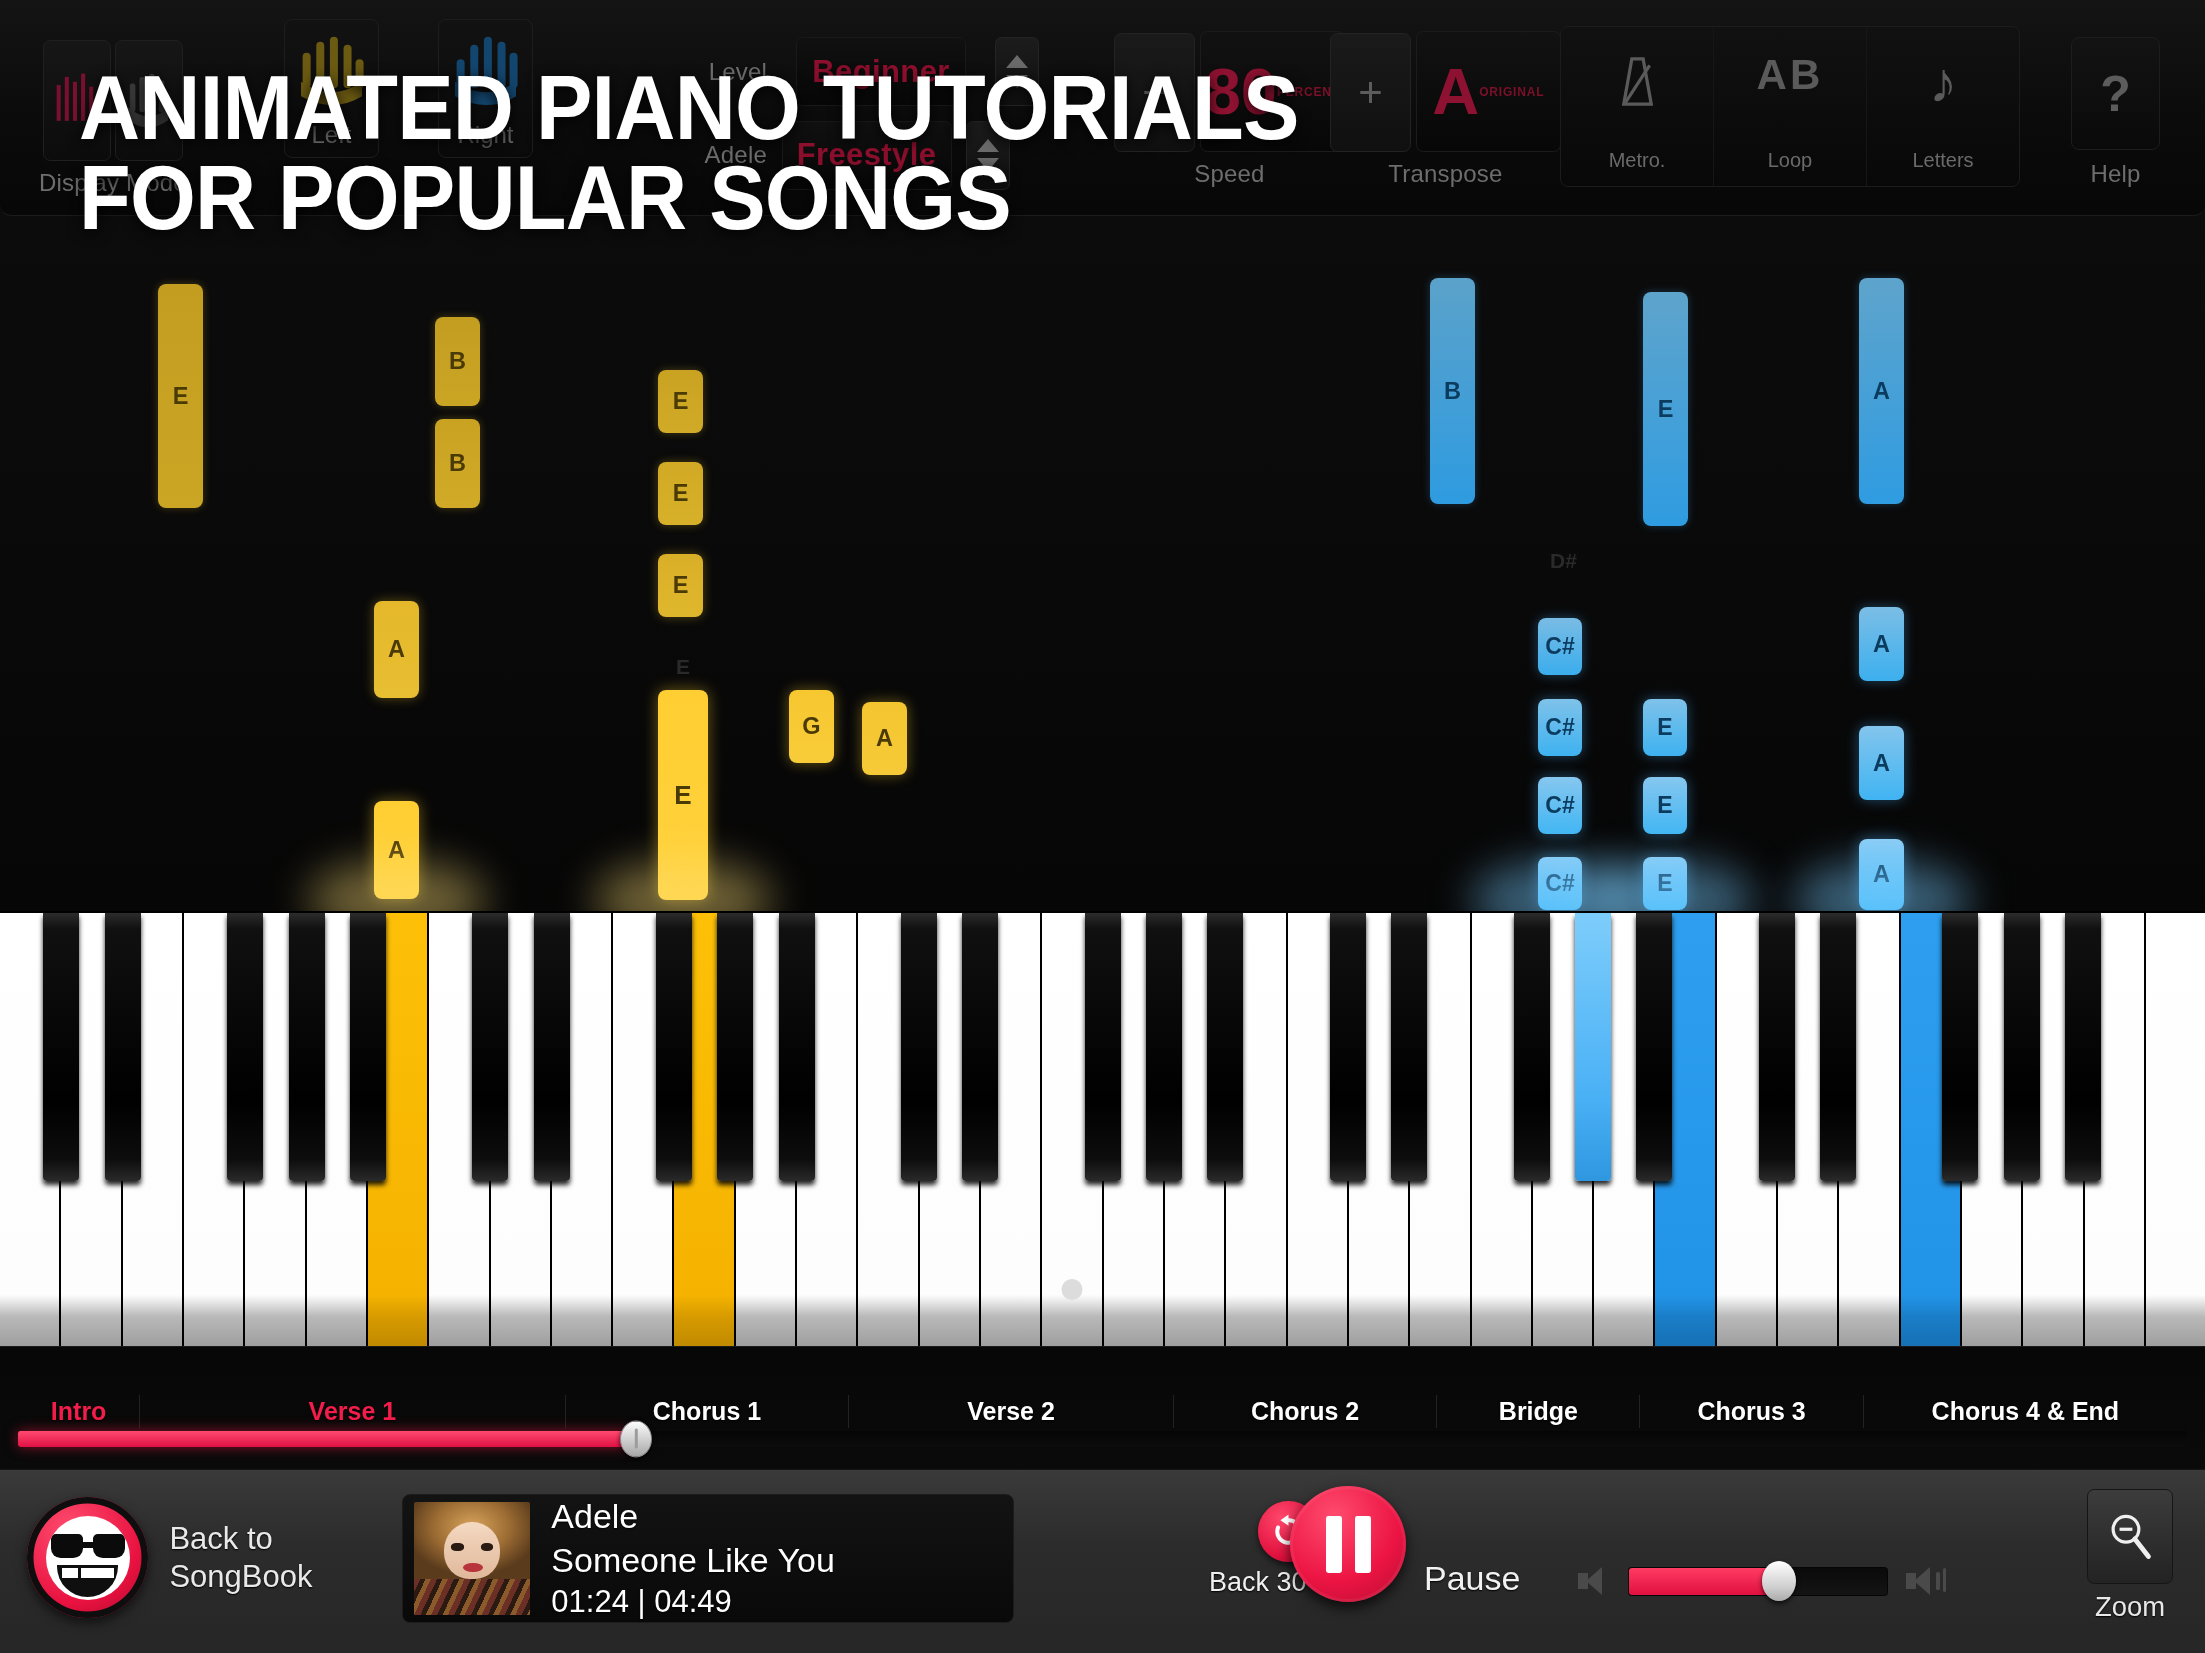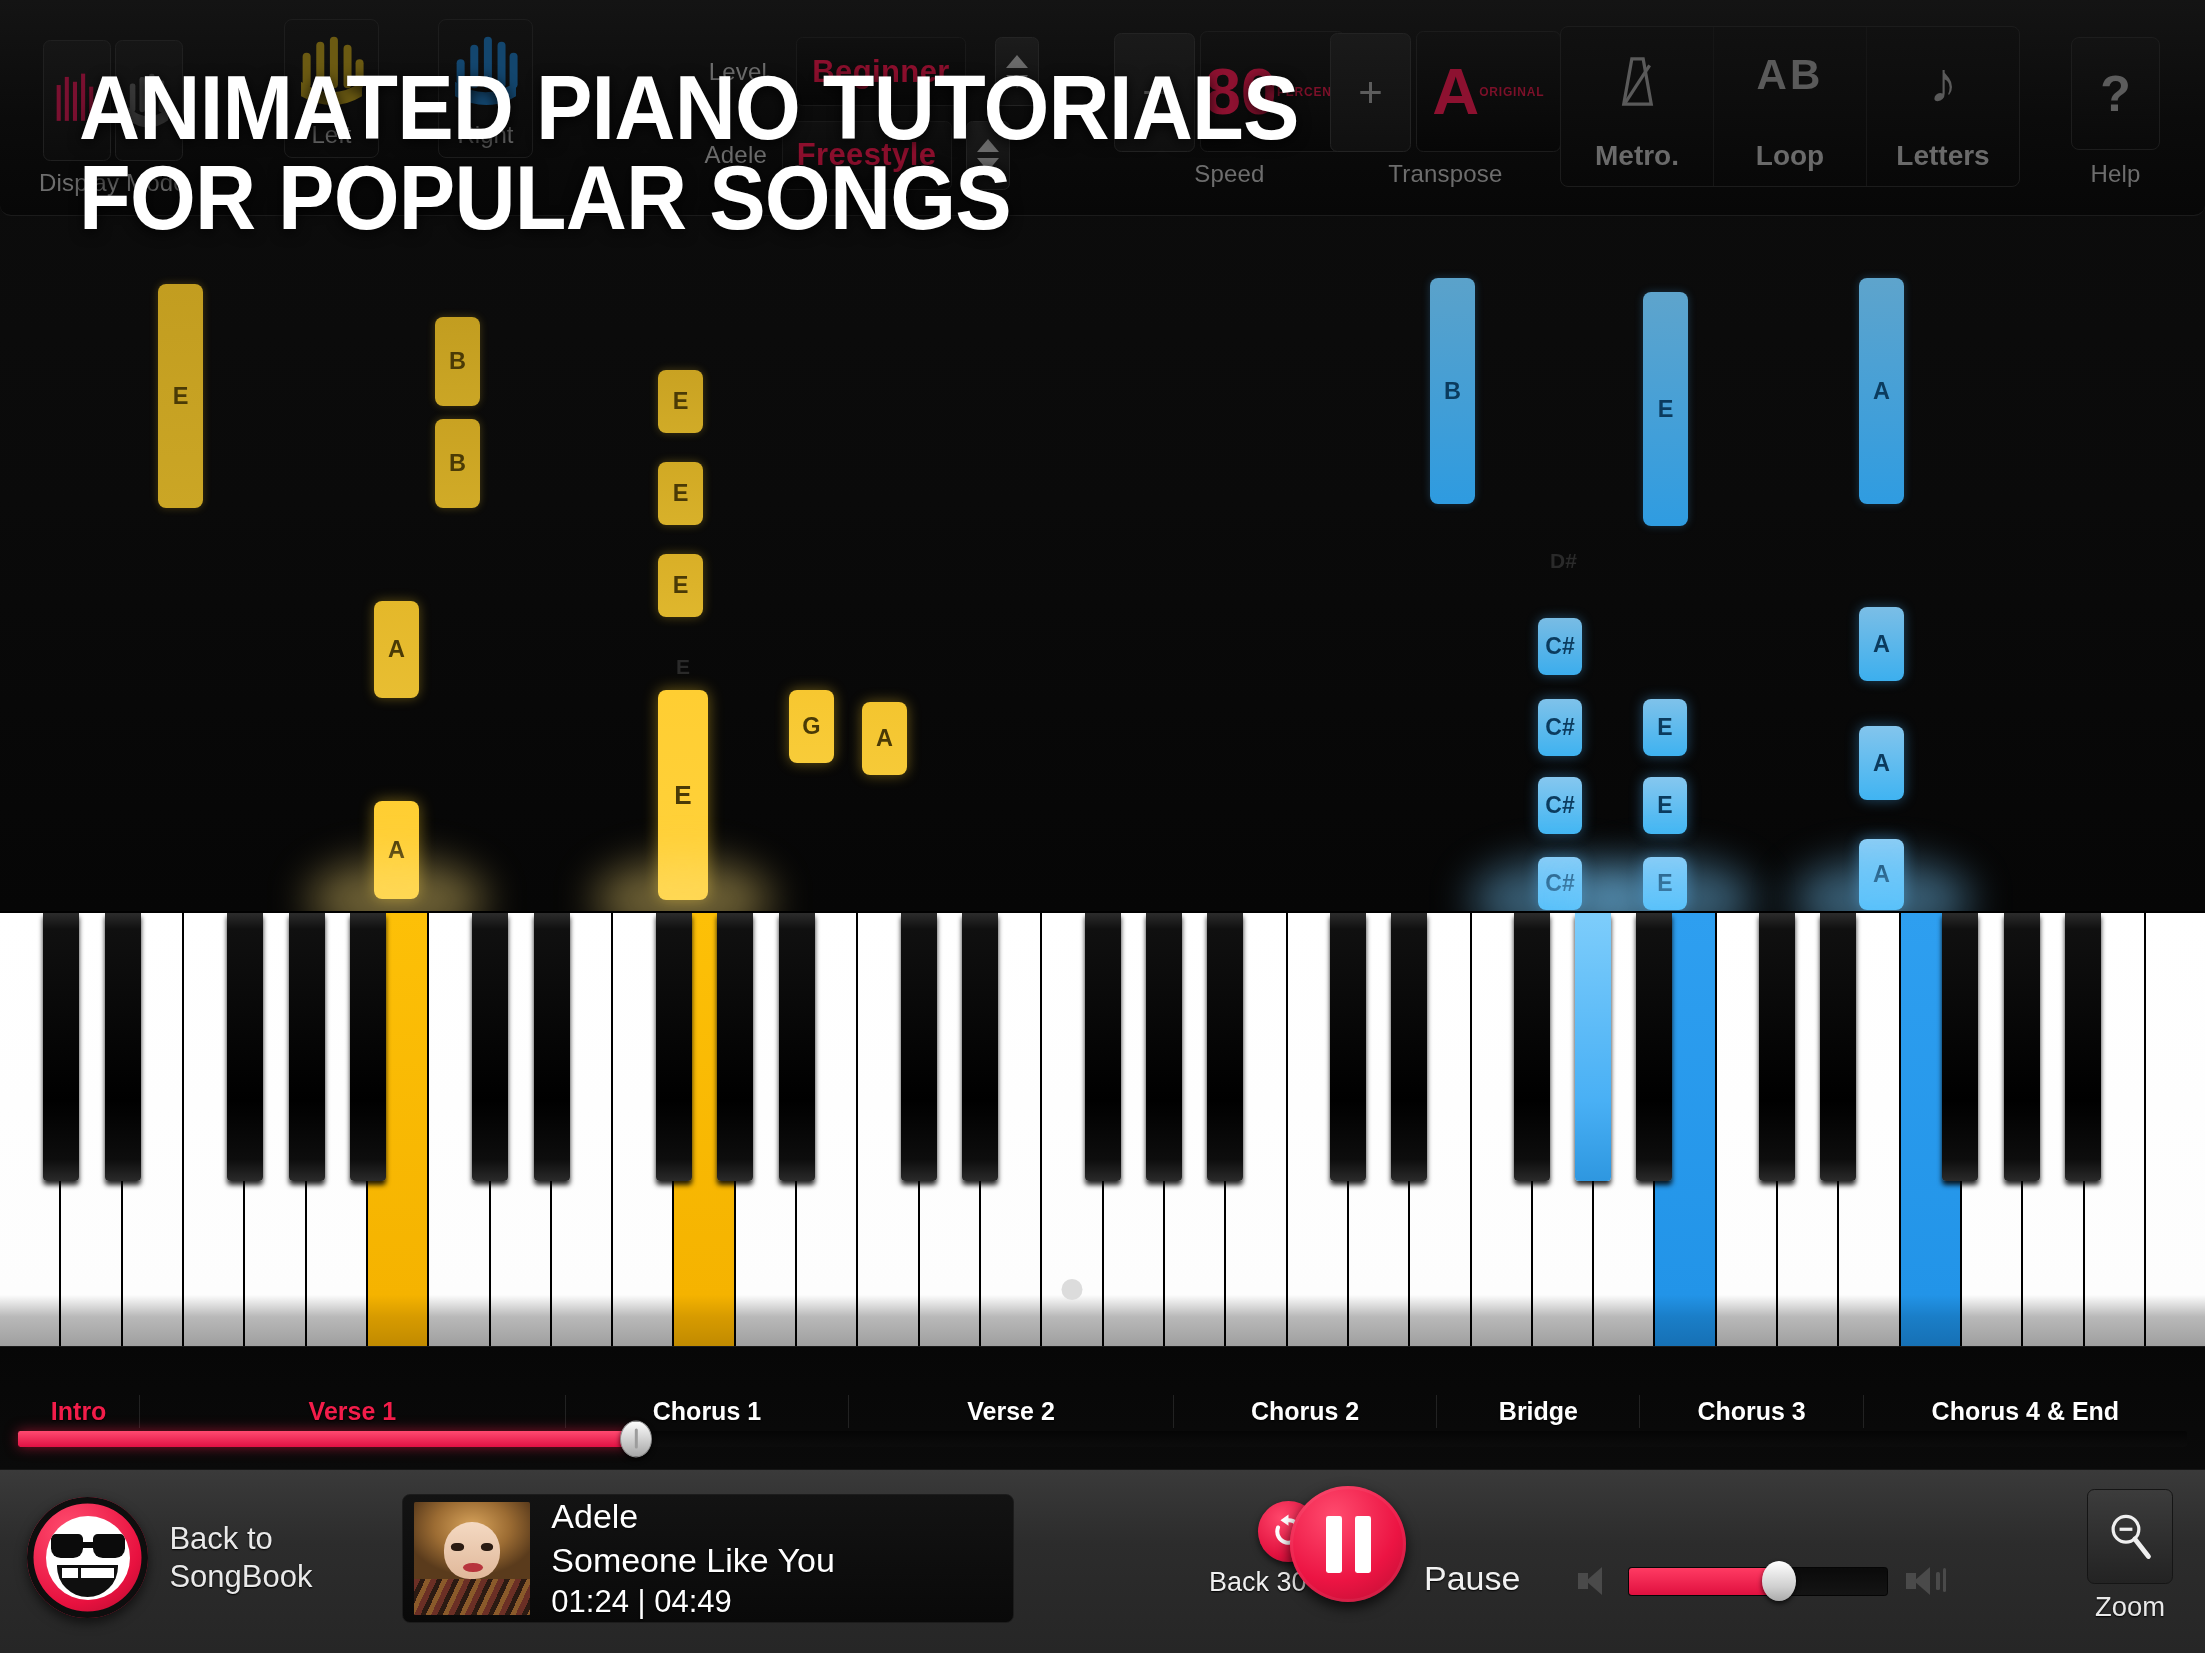--- a/index.html
+++ b/index.html
@@ -49,21 +49,21 @@
     display:flex; align-items:center; justify-content:center;
     font-size:42px; color:#5c5c5c; line-height:0; }
 
   .tools { width:460px; height:161px; border-radius:8px;
     background:linear-gradient(#111,#080808); border:0.8px solid #1c1c1c;
     display:flex; }
   .tool { flex:1; display:flex; flex-direction:column; align-items:center;
     justify-content:space-between; padding:27.4px 0 14.5px 0; border-right:0.8px solid #161616; }
   .tool:last-child { border-right:none; }
   .tool .gl { font-size:42px; color:#5a5a5a; line-height:1; }
-  .tool .nm { font-size:28px; color:#6a6a6a;font-weight:bold; }
+  .tool .nm { font-size:20px; color:#6a6a6a; }
 
   .helpbtn { width:89px; height:113px; border-radius:8px;
     background:linear-gradient(#131313,#0a0a0a); border:0.8px solid #1d1d1d;
     display:flex; align-items:center; justify-content:center;
     font-size:50px; color:#5c5c5c; font-weight:bold; }
   .dm-tile { width:68px; height:121px; border-radius:7.3px;
     background:linear-gradient(#161616,#0c0c0c); border:0.8px solid #202020;
     display:flex; align-items:center; justify-content:center; }
 
   

